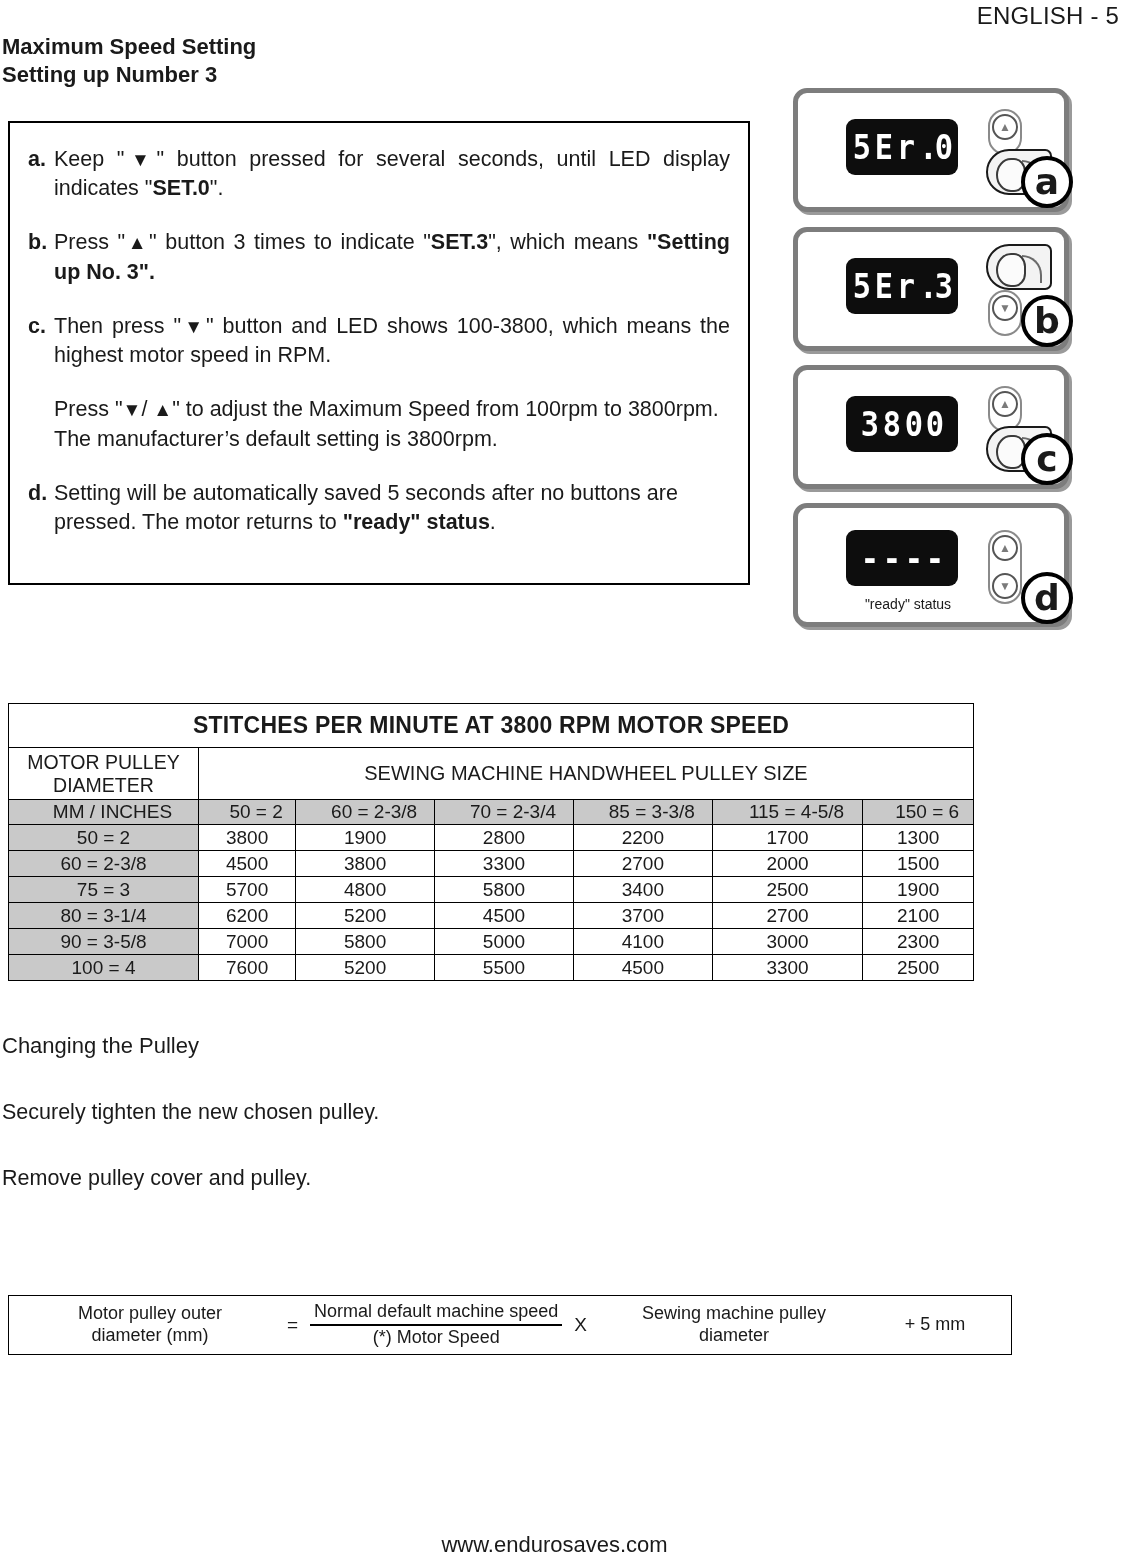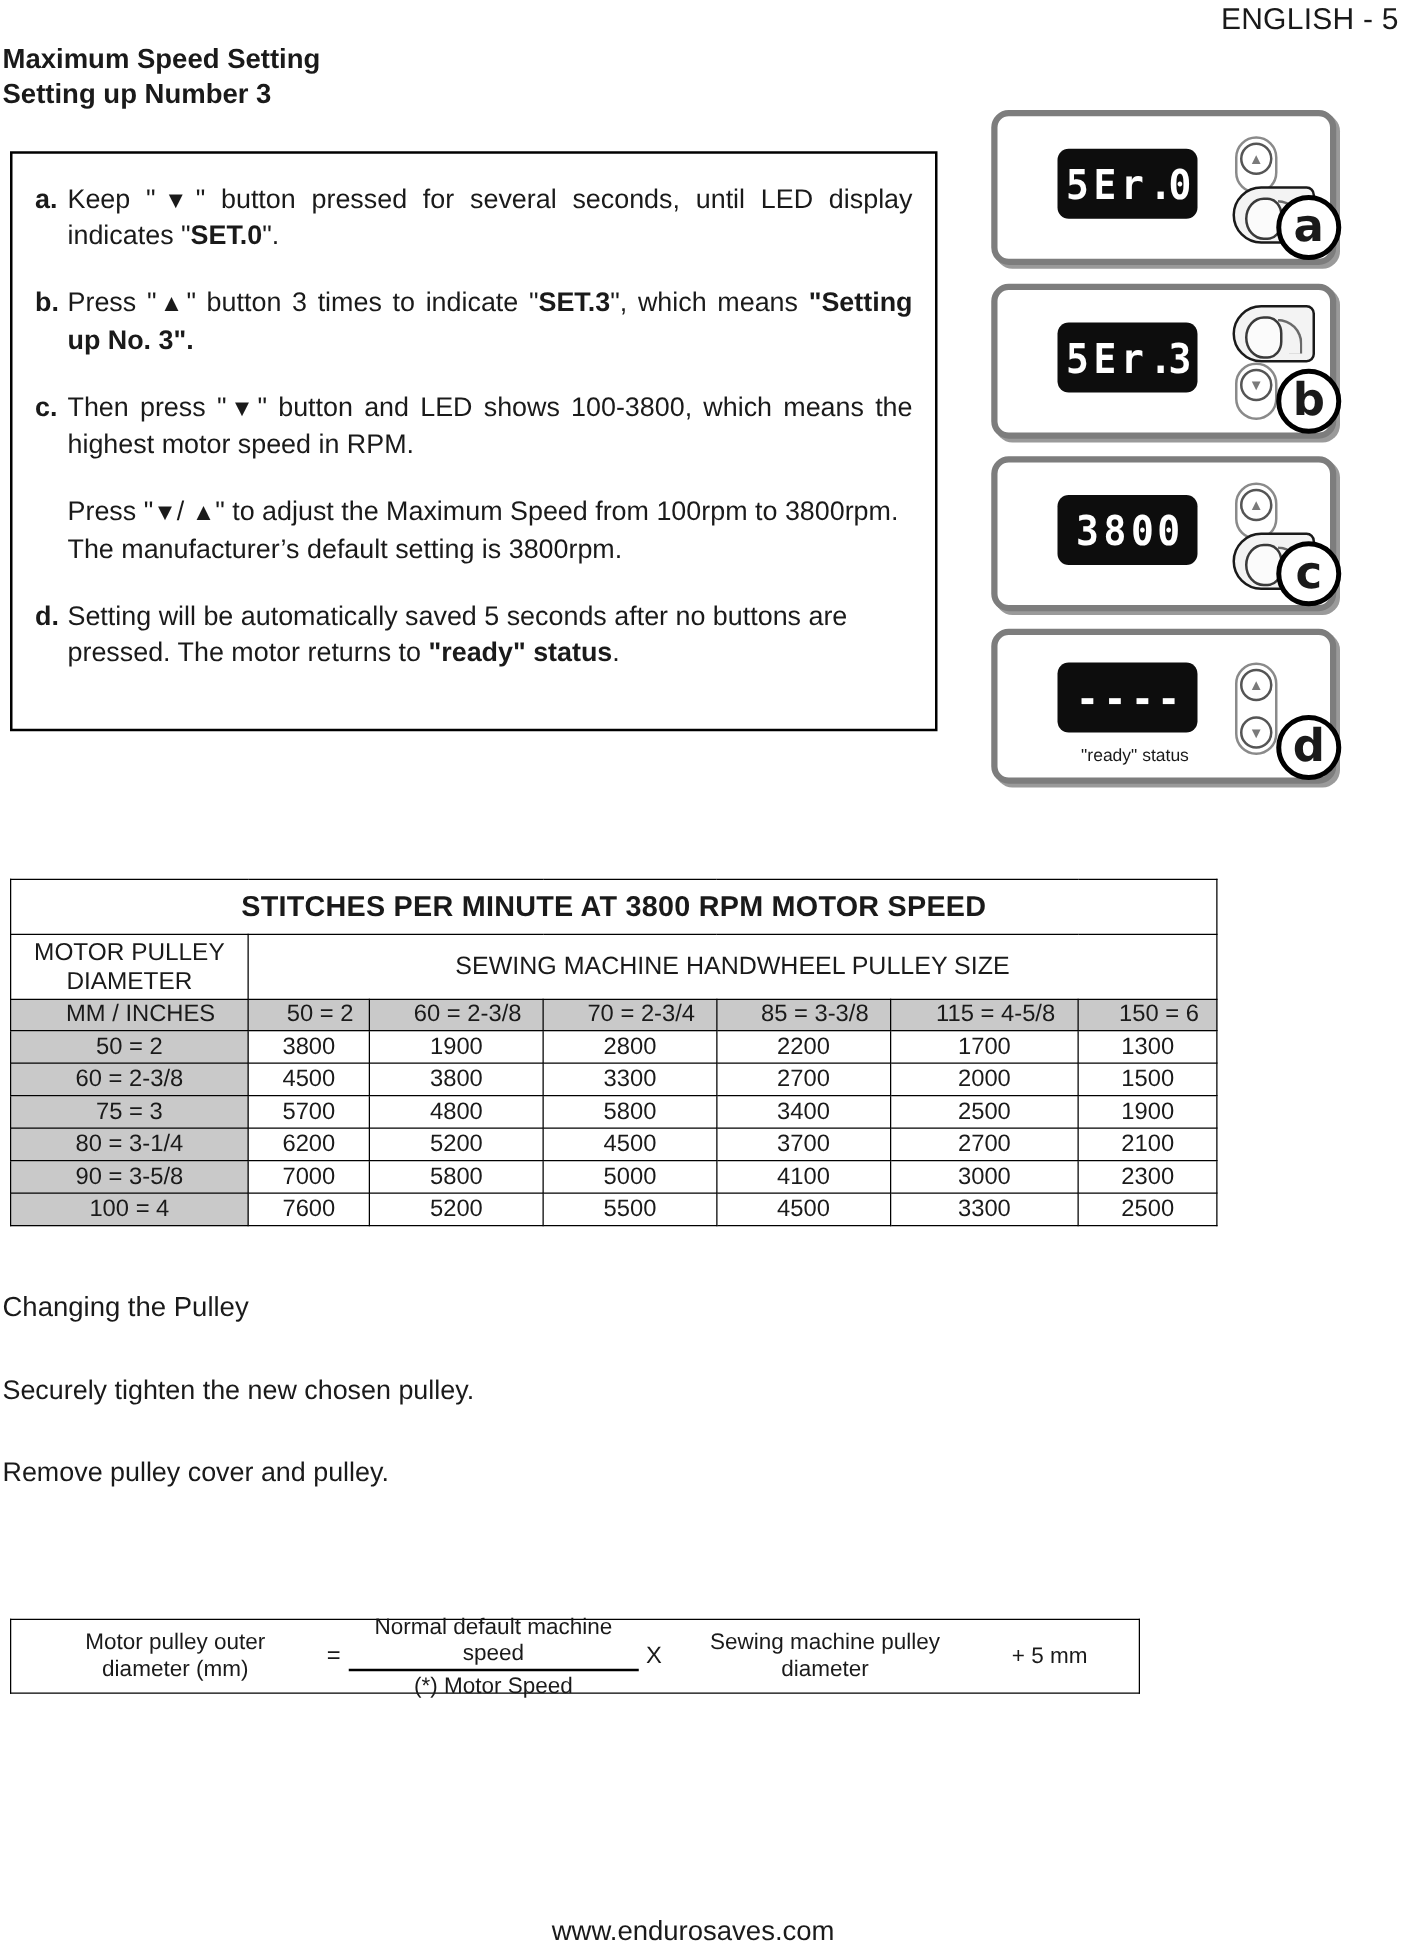--- a/index.html
+++ b/index.html
@@ -224,21 +224,21 @@
   }
   #pulley-section .h { font-weight: normal; font-size: 22px; }
   #pulley-section p { margin: 0 0 38px 0; }
   #pulley-section p.cautionp { margin-bottom: 0; text-align: justify; }
   #pulley-section b { font-weight: bold; }
 
   
   #formula-table {
     position: absolute;
     left: 8px; top: 1295px;
-    width: 904px;
+    width: 1004px;
     border-collapse: collapse;
     font-size: 18px;
   }
   #formula-table td {
     border: 1.5px solid #000;
     padding: 0;
   }
   #formula-cell {
     height: 58px;
     display: flex;

